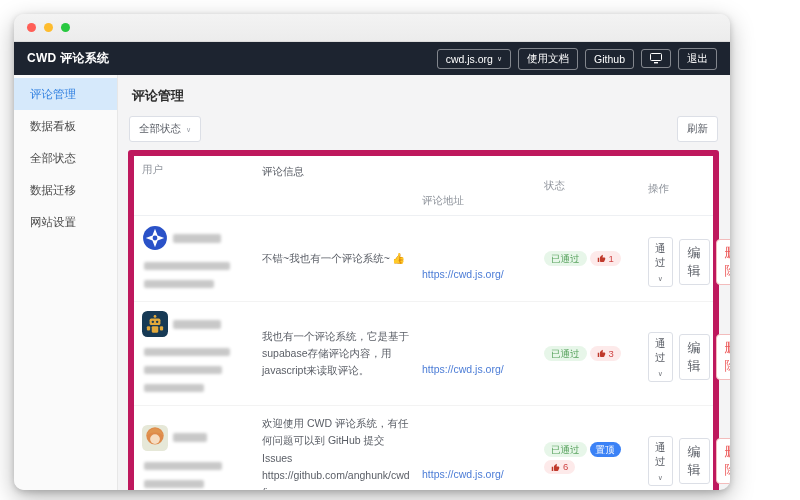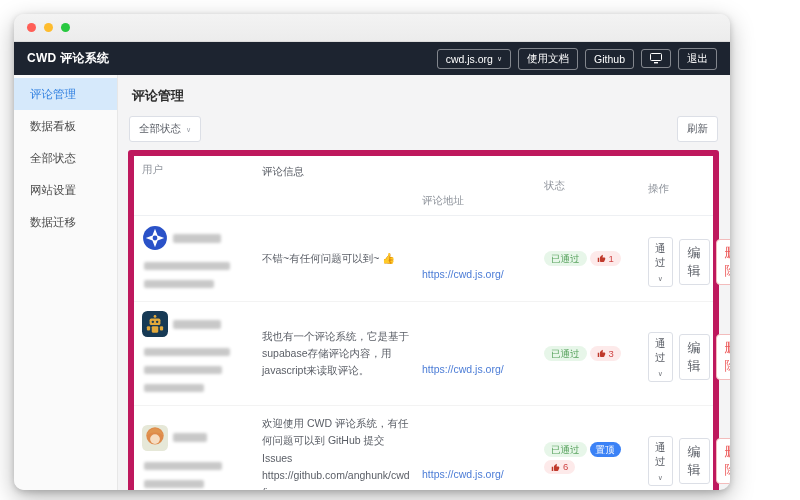--- a/index.html
+++ b/index.html
@@ -124,24 +124,24 @@
       <div class="side-item active">
           <span>评论管理</span>
         </div>
       <div class="side-item">
           <span>数据看板</span>
         </div>
       <div class="side-item">
           <span>全部状态</span>
         </div>
       <div class="side-item">
+          <span>数据迁移</span>
+        </div>
+      <div class="side-item">
           <span>网站设置</span>
-        </div>
-      <div class="side-item">
-          <span>数据迁移</span>
         </div>
     </div>
 
     <div class="main">
       <div class="page-title">评论管理</div>
 
       <div class="toolbar">
         <button class="select-btn">
           <span>全部状态</span>
           <span class="chev">∨</span>
@@ -168,21 +168,21 @@
                   <circle cx="12" cy="12" r="11" fill="#2a52c8"></circle>
                   <path d="M12 3.5 L14.4 9.6 L20.5 12 L14.4 14.4 L12 20.5 L9.6 14.4 L3.5 12 L9.6 9.6 Z" fill="#ffffff"></path>
                   <circle cx="12" cy="12" r="2.2" fill="#2a52c8"></circle>
                 </svg>
               </span>
               <span class="blur b-name"></span>
             </div>
             <span class="blur b-line w-a"></span>
             <span class="blur b-line w-b"></span>
           </div>
-          <div class="c-comment">不错~有任何问题可以到~ 👍</div>
+          <div class="c-comment">不错~我也有一个评论系统~ 👍</div>
           <div class="c-url"><a href="#">https://cwd.js.org/</a></div>
           <div class="c-status">
             <span class="badge ok">已通过</span>
             <span class="badge like">
               <svg class="thumb-svg" width="9" height="9" viewBox="0 0 24 24" fill="#c0392b">
                   <path d="M2 10h4v11H2zM22 11c0-1.1-.9-2-2-2h-5.2l.9-4.4v-.3c0-.4-.2-.8-.4-1L14.2 2 8.6 7.6c-.4.4-.6.9-.6 1.4V19c0 1.1.9 2 2 2h7.5c.8 0 1.5-.5 1.8-1.2l2.5-5.9c.1-.2.2-.5.2-.7v-2.2z"></path>
                 </svg>
               <span>1</span>
             </span>
           </div>

